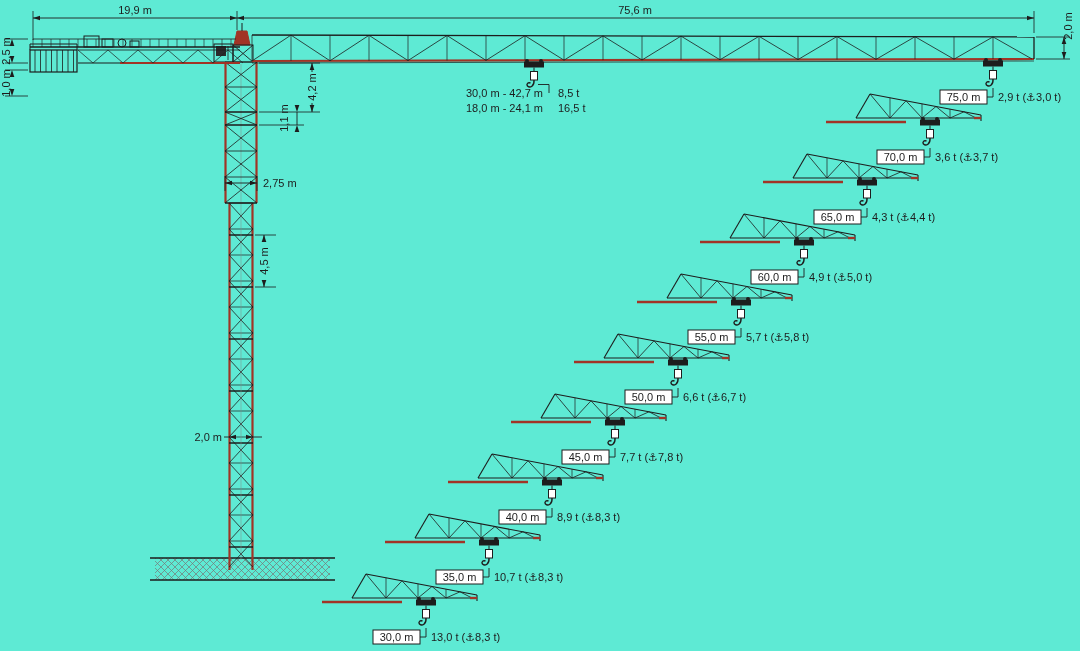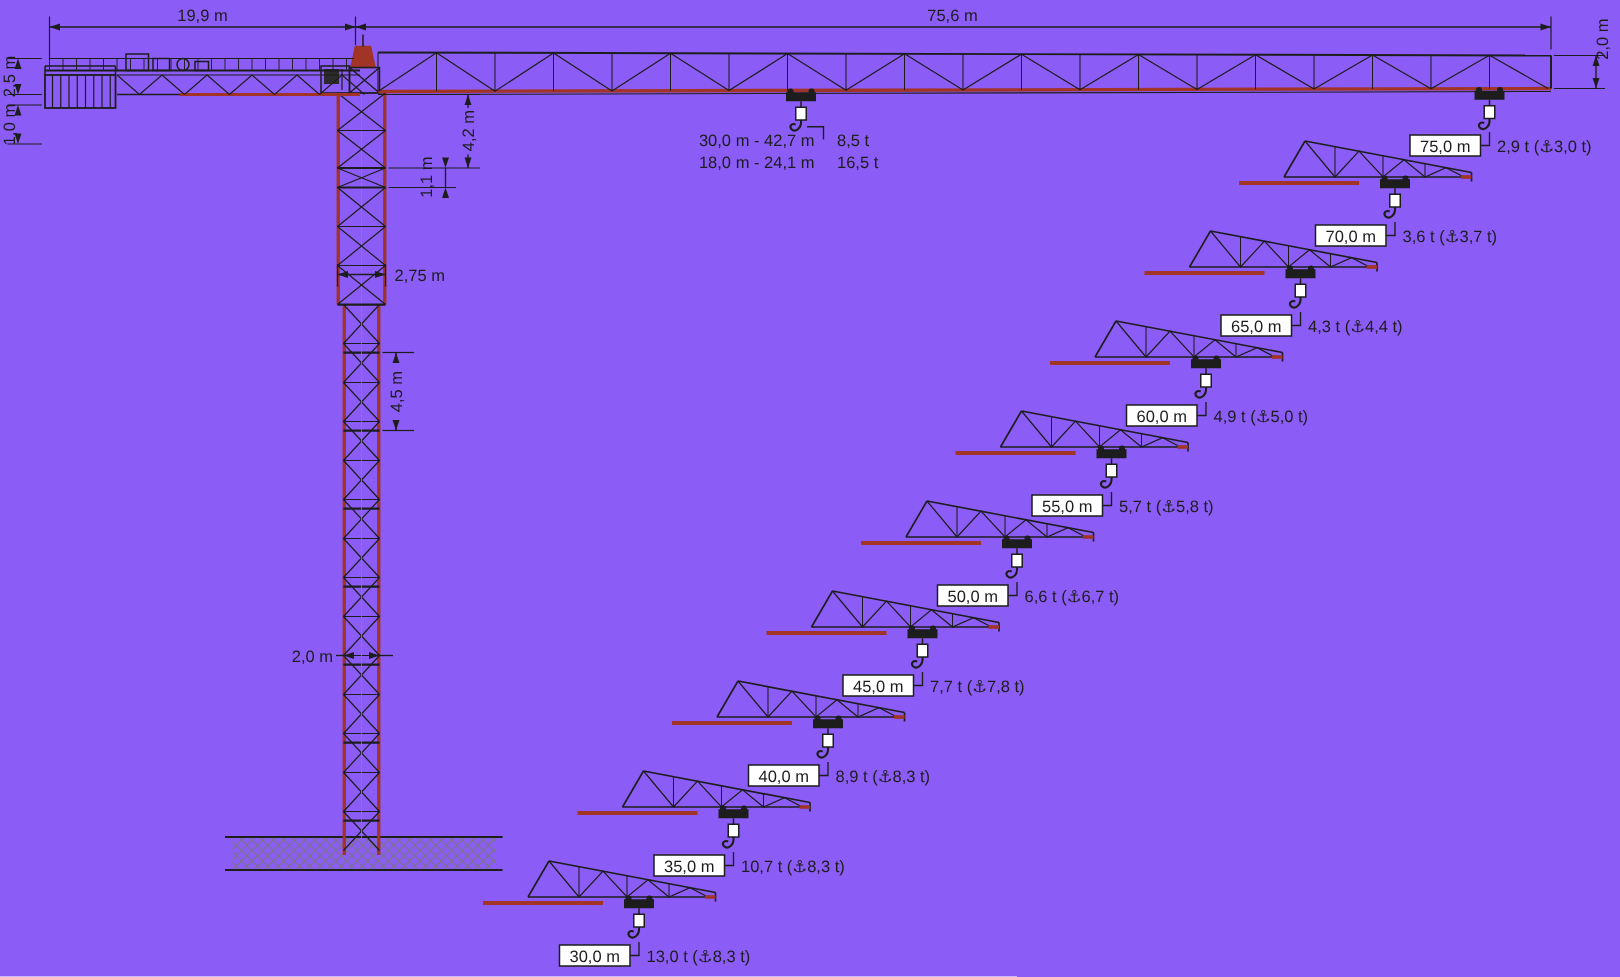--- a/index.html
+++ b/index.html
@@ -1,16 +1,16 @@
 <!DOCTYPE html>
 <html><head>
 <meta charset="utf-8">
 <style>
   html,body{margin:0;padding:0;background:#ffffff;}
-  .stage{position:relative;width:1080px;height:651px;background:#8b5cf6;overflow:hidden;}
+  .stage{position:relative;width:1080px;height:651px;background:#5eead4;overflow:hidden;}
   svg{display:block;}
   text{font-family:"Liberation Sans","DejaVu Sans",sans-serif;font-size:11px;fill:#1d1d1d;}
 </style>
 </head>
 <body>
 
 <div class="stage">
 <svg id="scene" width="1080" height="651" viewBox="0 0 1080 651">
   <defs>
     <pattern id="crosshatch" width="7" height="7" patternUnits="userSpaceOnUse">

